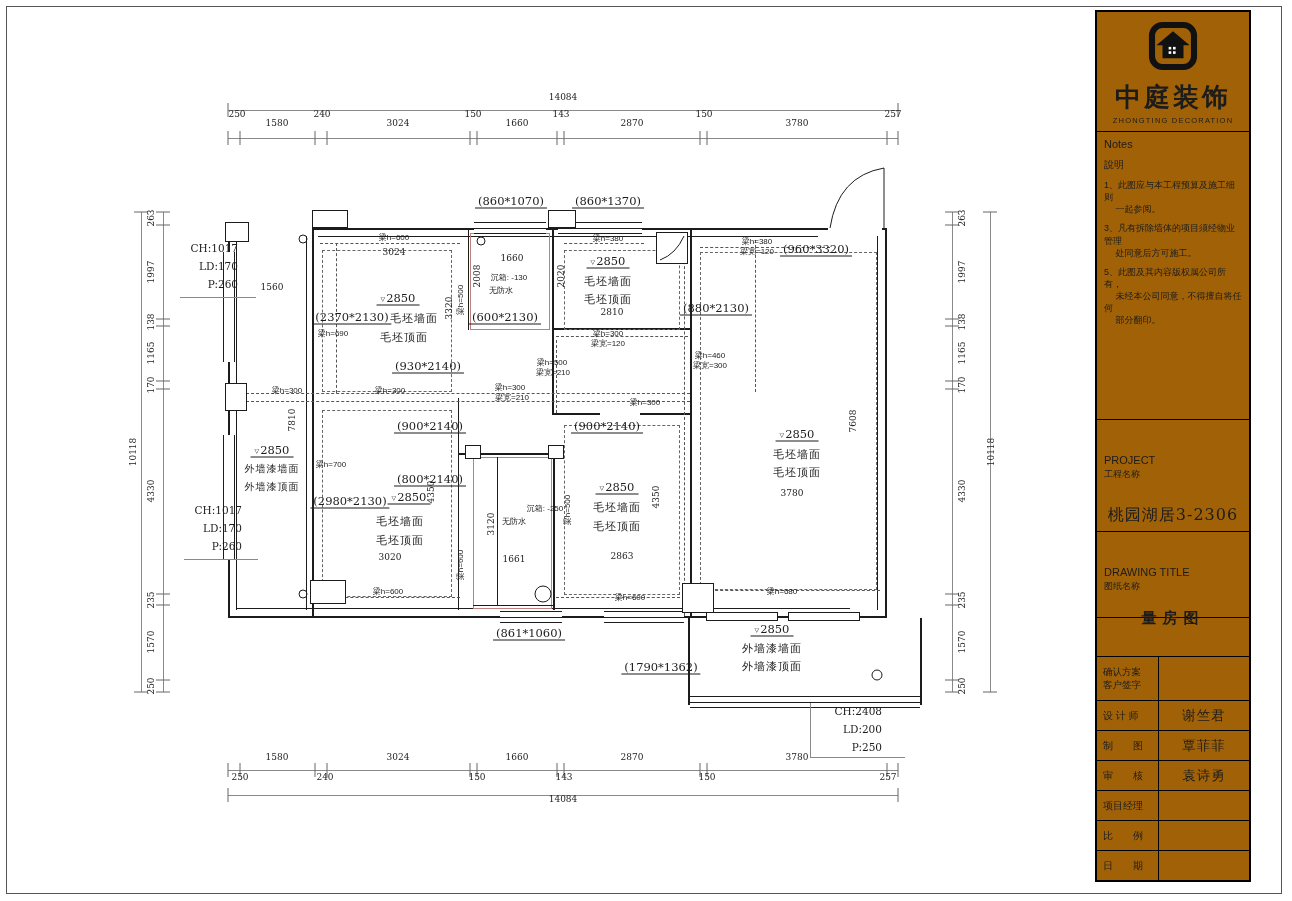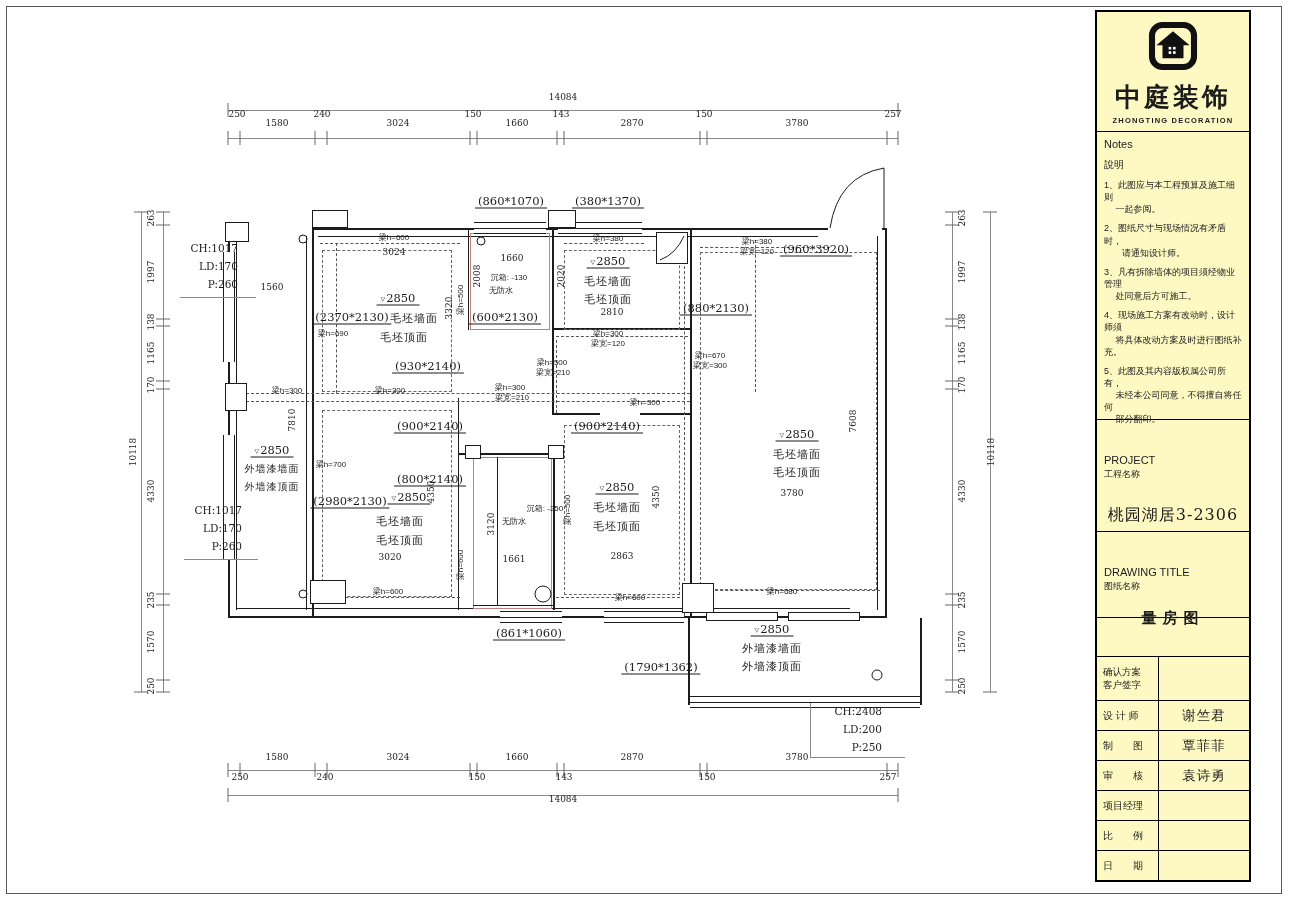--- a/index.html
+++ b/index.html
@@ -26,25 +26,25 @@
   .dm{font-family:"DejaVu Serif","Liberation Serif",serif;font-size:9px;color:#222}
   .bm{font-size:8px;color:#222}
   .op{font-family:"DejaVu Serif","Liberation Serif",serif;font-size:11.5px;border-bottom:1px solid #1c1c1c;padding:0 3px}
   .rm{font-size:11px;letter-spacing:1px}
   .lvl{font-family:"DejaVu Serif","Liberation Serif",serif;font-size:11.5px;border-bottom:1px solid #1c1c1c;padding:0 4px}
   .lvl::before{content:"▽";font-size:6px;vertical-align:1px;margin-right:1px}
   .ann{position:absolute;text-align:right;font-family:"DejaVu Serif","Liberation Serif",serif;
        font-size:10.5px;line-height:1.7;white-space:pre-line;}
   svg.ovl{position:absolute;left:0;top:0;}
   
-  .tblock{position:absolute;left:1095px;top:10px;width:156px;height:872px;border:2px solid #000;background:#fef9c3;box-sizing:border-box;}
+  .tblock{position:absolute;left:1095px;top:10px;width:156px;height:872px;border:2px solid #000;background:#a16207;box-sizing:border-box;}
   .sec{border-bottom:1px solid #000;box-sizing:border-box;position:relative;}
   .sec-logo{height:120px;text-align:center;padding-top:6px;}
   .brand-cn{font-size:26px;font-weight:900;letter-spacing:3px;margin-top:2px;}
-  .brand-en{font-size:7.5px;font-weight:700;letter-spacing:1.2px;margin-top:1px;}
+  .brand-en{font-size:7.5px;font-weight:400;letter-spacing:1.2px;margin-top:1px;}
   .sec-notes{height:288px;padding:6px 7px;font-size:9px;}
   .n-en{font-size:11px;}.n-cn{font-size:10px;margin-top:8px;}
   .n-intro{margin-top:10px;line-height:1.55;white-space:pre-line;}
   .n-item{margin-top:7px;line-height:1.35;white-space:pre-line;}
   .sec-proj{height:112px;padding:6px 7px;}
   .sec-dt{height:86px;padding:6px 7px;}
   .h-en{font-size:11px;margin-top:28px;}.h-cn{font-size:9px;margin-top:2px;}
   .proj-val{font-family:"DejaVu Serif","Liberation Serif",serif;font-size:16px;text-align:center;margin-top:24px;letter-spacing:1px;}
   .dt-val{font-size:15px;text-align:center;margin-top:16px;letter-spacing:6px;font-weight:600;}
   .ttable{position:absolute;bottom:0;left:0;right:0;}
@@ -265,22 +265,22 @@
 LD:170
 P:260</div>
   <div class="ann" style="left:168px;top:502px;width:74px">CH:1017
 LD:170
 P:260</div>
   <div class="ann" style="left:790px;top:703px;width:92px">CH:2408
 LD:200
 P:250</div>
 
   <span class="op ctr" style="left:511px;top:201px">(860*1070)</span>
-  <span class="op ctr" style="left:608px;top:201px">(380*1370)</span>
-  <span class="op ctr" style="left:816px;top:249px">(960*3920)</span>
+  <span class="op ctr" style="left:608px;top:201px">(860*1370)</span>
+  <span class="op ctr" style="left:816px;top:249px">(960*3320)</span>
   <span class="op ctr" style="left:716px;top:308px">(880*2130)</span>
   <span class="op ctr" style="left:505px;top:317px">(600*2130)</span>
   <span class="op ctr" style="left:428px;top:366px">(930*2140)</span>
   <span class="op ctr" style="left:430px;top:426px">(900*2140)</span>
   <span class="op ctr" style="left:607px;top:426px">(900*2140)</span>
   <span class="op ctr" style="left:430px;top:479px">(800*2140)</span>
   <span class="op ctr" style="left:352px;top:317px">(2370*2130)</span>
   <span class="op ctr" style="left:350px;top:501px">(2980*2130)</span>
   <span class="op ctr" style="left:529px;top:633px">(861*1060)</span>
   <span class="op ctr" style="left:661px;top:667px">(1790*1362)</span>
@@ -292,21 +292,21 @@
   <span class="bm ctr" style="left:333px;top:333px">梁h=690</span>
   <span class="bm ctr" style="left:608px;top:333px">梁h=300</span>
   <span class="bm ctr" style="left:608px;top:343px">梁宽=120</span>
   <span class="bm ctr" style="left:552px;top:362px">梁h=500</span>
   <span class="bm ctr" style="left:553px;top:372px">梁宽=210</span>
   <span class="bm ctr" style="left:510px;top:387px">梁h=300</span>
   <span class="bm ctr" style="left:512px;top:397px">梁宽=210</span>
   <span class="bm ctr" style="left:287px;top:390px">梁h=300</span>
   <span class="bm ctr" style="left:390px;top:390px">梁h=300</span>
   <span class="bm ctr" style="left:645px;top:402px">梁h=300</span>
-  <span class="bm ctr" style="left:710px;top:355px">梁h=670</span>
+  <span class="bm ctr" style="left:710px;top:355px">梁h=460</span>
   <span class="bm ctr" style="left:710px;top:365px">梁宽=300</span>
   <span class="bm ctr" style="left:331px;top:464px">梁h=700</span>
   <span class="bm ctr" style="left:388px;top:591px">梁h=600</span>
   <span class="bm ctr" style="left:630px;top:597px">梁h=600</span>
   <span class="bm ctr" style="left:782px;top:591px">梁h=680</span>
   <span class="bm rot" style="left:460px;top:300px">梁h=500</span>
   <span class="bm rot" style="left:460px;top:565px">梁h=600</span>
   <span class="bm rot" style="left:567px;top:510px">梁h=500</span>
 
   <span class="dm ctr" style="left:394px;top:252px">3024</span>
@@ -365,26 +365,22 @@
           <rect x="32" y="38" width="3" height="3" fill="#fff"></rect>
     </svg>
     <div class="brand-cn">中庭装饰</div>
     <div class="brand-en">ZHONGTING DECORATION</div>
   </div>
   <div class="sec sec-notes">
     <div class="n-en">Notes</div>
     <div class="n-cn">說明</div>
     <div class="n-item">1、此图应与本工程预算及施工细则
 　 一起参阅。</div>
-    <div class="n-item">2、图纸尺寸与现场情况有矛盾时，
-　　请通知设计师。</div>
     <div class="n-item">3、凡有拆除墙体的项目须经物业管理
 　 处同意后方可施工。</div>
-    <div class="n-item">4、现场施工方案有改动时，设计师须
-　 将具体改动方案及时进行图纸补充。</div>
     <div class="n-item">5、此图及其内容版权属公司所有，
 　 未经本公司同意，不得擅自将任何
 　 部分翻印。</div>
   </div>
   <div class="sec sec-proj">
     <div class="h-en">PROJECT</div>
     <div class="h-cn">工程名称</div>
     <div class="proj-val">桃园湖居3-2306</div>
   </div>
   <div class="sec sec-dt">

